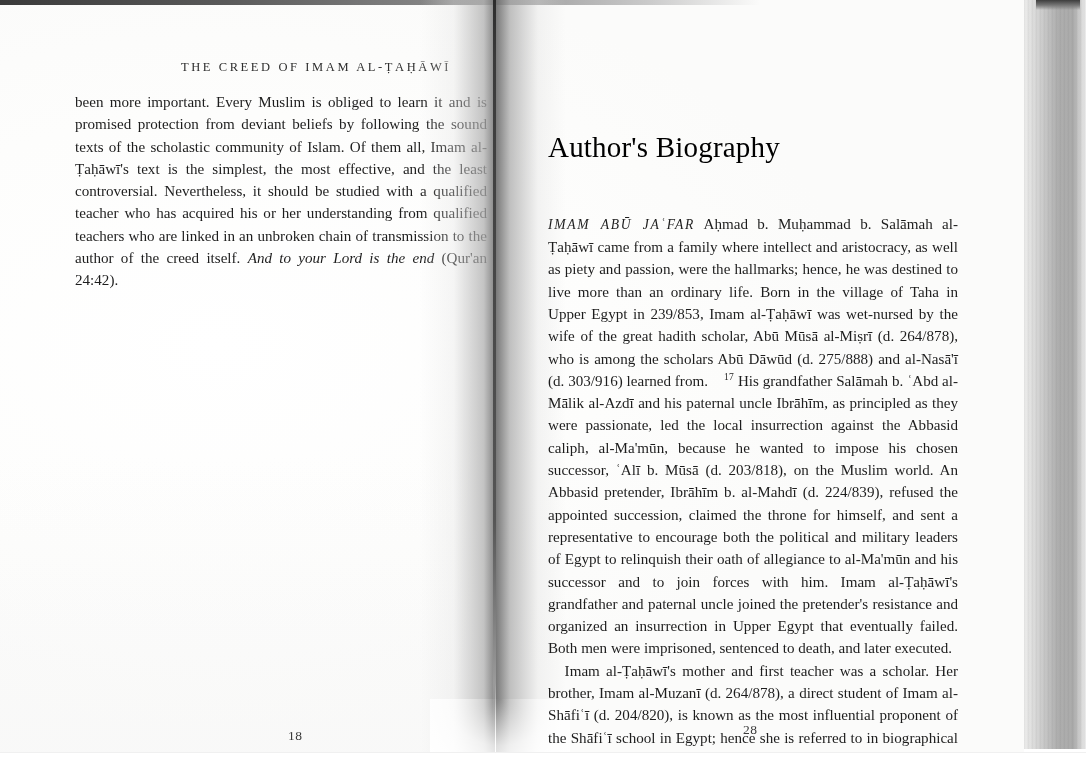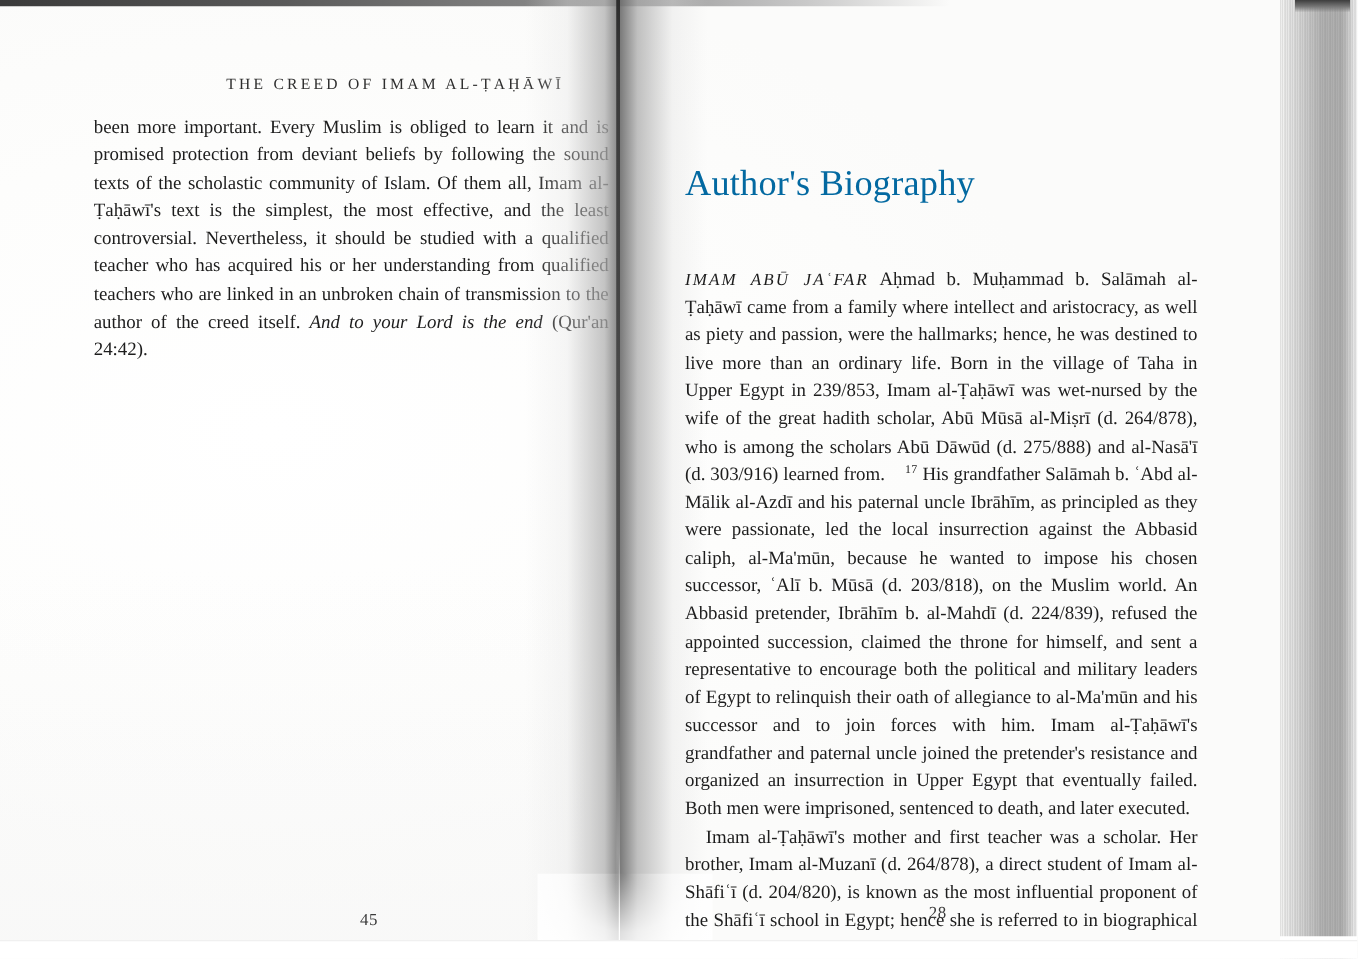--- a/index.html
+++ b/index.html
@@ -131,21 +131,21 @@
     color: #2e2e2e;
     text-align: center;
     margin: 0 0 16px 0;
     padding-left: 70px;
     white-space: nowrap;
   }
 
   .chapter-title {
     font-size: 29px;
     line-height: 1.2;
-    color: #0369a1;
+    color: #000000;
     margin: 0 0 48px 0;
     font-weight: normal;
     letter-spacing: 0.2px;
   }
 
   p.body {
     margin: 0;
     font-size: 15.1px;
     line-height: 22.3px;
     text-align: justify;
@@ -208,21 +208,21 @@
   <div class="gutter-bottom-fade"></div>
 
   <div class="page page-right">
     <h1 class="chapter-title">Author's Biography</h1>
 
     <p class="body"><span class="smallcaps">IMAM ABŪ JAʿFAR</span><span> Aḥmad b. Muḥammad b. Salāmah al-Ṭaḥāwī came from a family where intellect and aristocracy, as well as piety and passion, were the hallmarks; hence, he was destined to live more than an ordinary life. Born in the village of Taha in Upper Egypt in 239/853, Imam al-Ṭaḥāwī was wet-nursed by the wife of the great hadith scholar, Abū Mūsā al-Miṣrī (d. 264/878), who is among the scholars Abū Dāwūd (d. 275/888) and al-Nasā'ī (d. 303/916) learned from.</span><sup class="fn">17</sup><span> His grandfather Salāmah b. ʿAbd al-Mālik al-Azdī and his paternal uncle Ibrāhīm, as principled as they were passionate, led the local insurrection against the Abbasid caliph, al-Ma'mūn, because he wanted to impose his chosen successor, ʿAlī b. Mūsā (d. 203/818), on the Muslim world. An Abbasid pretender, Ibrāhīm b. al-Mahdī (d. 224/839), refused the appointed succession, claimed the throne for himself, and sent a representative to encourage both the political and military leaders of Egypt to relinquish their oath of allegiance to al-Ma'mūn and his successor and to join forces with him. Imam al-Ṭaḥāwī's grandfather and paternal uncle joined the pretender's resistance and organized an insurrection in Upper Egypt that eventually failed. Both men were imprisoned, sentenced to death, and later executed.</span></p>
 
     <p class="body"><span>Imam al-Ṭaḥāwī's mother and first teacher was a scholar. Her brother, Imam al-Muzanī (d. 264/878), a direct student of Imam al-Shāfiʿī (d. 204/820), is known as the most influential proponent of the Shāfiʿī school in Egypt; hence she is referred to in biographical literature as "the sister of al-Muzanī" (</span><span class="ital">ukht al-Muzanī</span><span>) and sometimes as "the mother of al-Ṭaḥāwī" (</span></p>
   </div>
 
-  <div class="folio folio-left">45</div>
+  <div class="folio folio-left">18</div>
   <div class="folio folio-right">28</div>
 
   <div class="fore-edge"></div>
   <div class="fore-edge-cap"></div>
   <div class="fore-edge-bottom"></div>
 
   <div class="bottom-white"></div>
 </div>
 
 </body></html>

